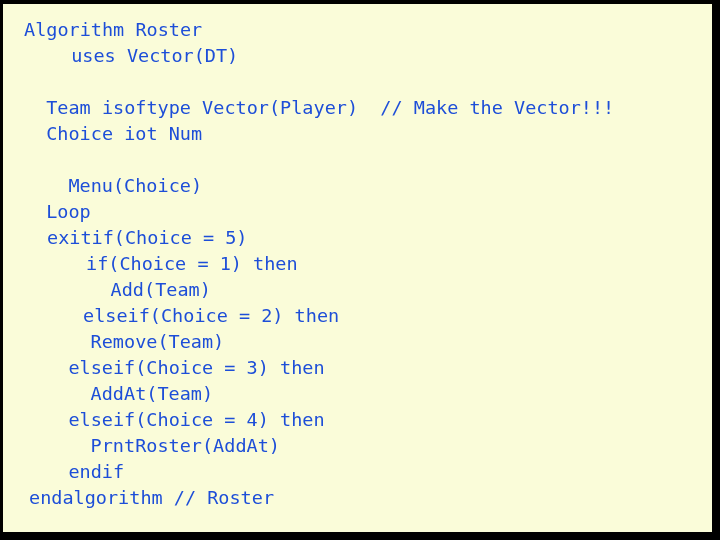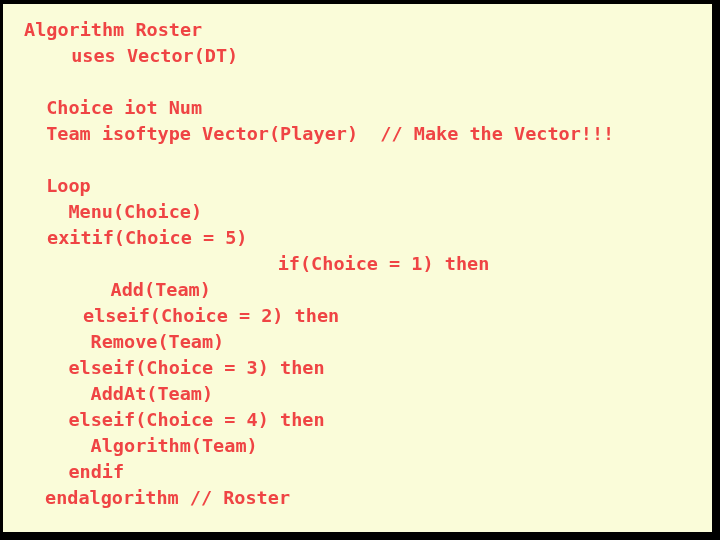--- a/index.html
+++ b/index.html
@@ -43,22 +43,22 @@
     width: 100%;
   }
 
   .code-line {
     display: block;
     height: 26px;
     line-height: 26px;
     white-space: pre;
     font-family: "DejaVu Sans Mono", "Liberation Mono", monospace;
     font-size: 18.5px;
-    font-weight: bold;
-    color: #ef4444;
+    font-weight: normal;
+    color: #1d4ed8;
     letter-spacing: 0px;
     padding-left: 21px;
     margin: 0;
   }
 
   .code-line.blank {
     height: 26px;
   }
 
   .code-line .txt {
@@ -71,31 +71,31 @@
 </style>
 </head>
 <body>
 
 <div id="slide">
   <div id="code-panel">
     <div id="code-block">
         <div class="code-line" style="padding-left: 21px;"><span class="txt">Algorithm Roster</span></div>
         <div class="code-line" style="padding-left: 43.2px; margin-left: 25px;"><span class="txt">uses Vector(DT)</span></div>
         <div class="code-line blank" style="padding-left: 21px;"><span class="txt"></span></div>
+        <div class="code-line" style="padding-left: 43.2px;"><span class="txt">Team isoftype Vector(Player)</span><span class="comment">  // Make the Vector!!!</span></div>
         <div class="code-line" style="padding-left: 43.2px;"><span class="txt">Choice iot Num</span></div>
-        <div class="code-line" style="padding-left: 43.2px;"><span class="txt">Team isoftype Vector(Player)</span><span class="comment">  // Make the Vector!!!</span></div>
         <div class="code-line blank" style="padding-left: 21px;"><span class="txt"></span></div>
+        <div class="code-line" style="padding-left: 65.4px;"><span class="txt">Menu(Choice)</span></div>
         <div class="code-line" style="padding-left: 43.2px;"><span class="txt">Loop</span></div>
-        <div class="code-line" style="padding-left: 65.4px;"><span class="txt">Menu(Choice)</span></div>
         <div class="code-line" style="padding-left: 44px;"><span class="txt">exitif(Choice = 5)</span></div>
-        <div class="code-line" style="padding-left: 52px; text-align: center;"><span class="txt">if(Choice = 1) then</span></div>
+        <div class="code-line" style="padding-left: 83px;"><span class="txt">if(Choice = 1) then</span></div>
         <div class="code-line" style="padding-left: 87.6px; margin-left: 20px;"><span class="txt">Add(Team)</span></div>
         <div class="code-line" style="padding-left: 80px;"><span class="txt">elseif(Choice = 2) then</span></div>
         <div class="code-line" style="padding-left: 87.6px;"><span class="txt">Remove(Team)</span></div>
         <div class="code-line" style="padding-left: 65.4px;"><span class="txt">elseif(Choice = 3) then</span></div>
         <div class="code-line" style="padding-left: 87.6px;"><span class="txt">AddAt(Team)</span></div>
         <div class="code-line" style="padding-left: 65.4px;"><span class="txt">elseif(Choice = 4) then</span></div>
-        <div class="code-line" style="padding-left: 87.6px;"><span class="txt">Algorithm(Team)</span></div>
+        <div class="code-line" style="padding-left: 87.6px;"><span class="txt">PrntRoster(AddAt)</span></div>
         <div class="code-line" style="padding-left: 65.4px;"><span class="txt">endif</span></div>
-        <div class="code-line" style="padding-left: 26px; margin-left: 16px;"><span class="txt">endalgorithm // Roster</span></div>
+        <div class="code-line" style="padding-left: 26px;"><span class="txt">endalgorithm // Roster</span></div>
       </div>
   </div>
 </div>
 
 </body></html>

